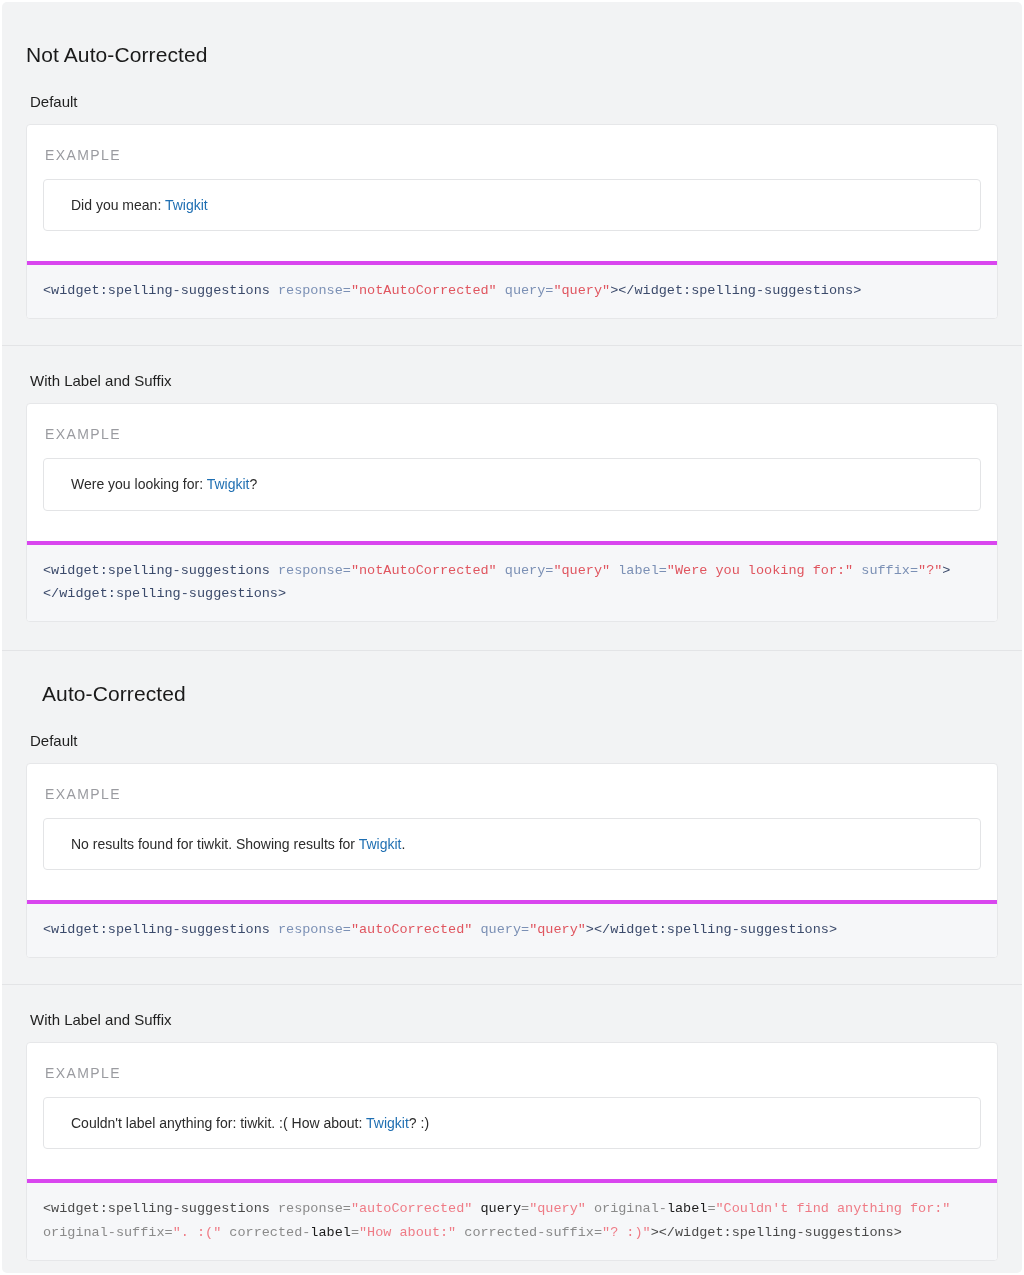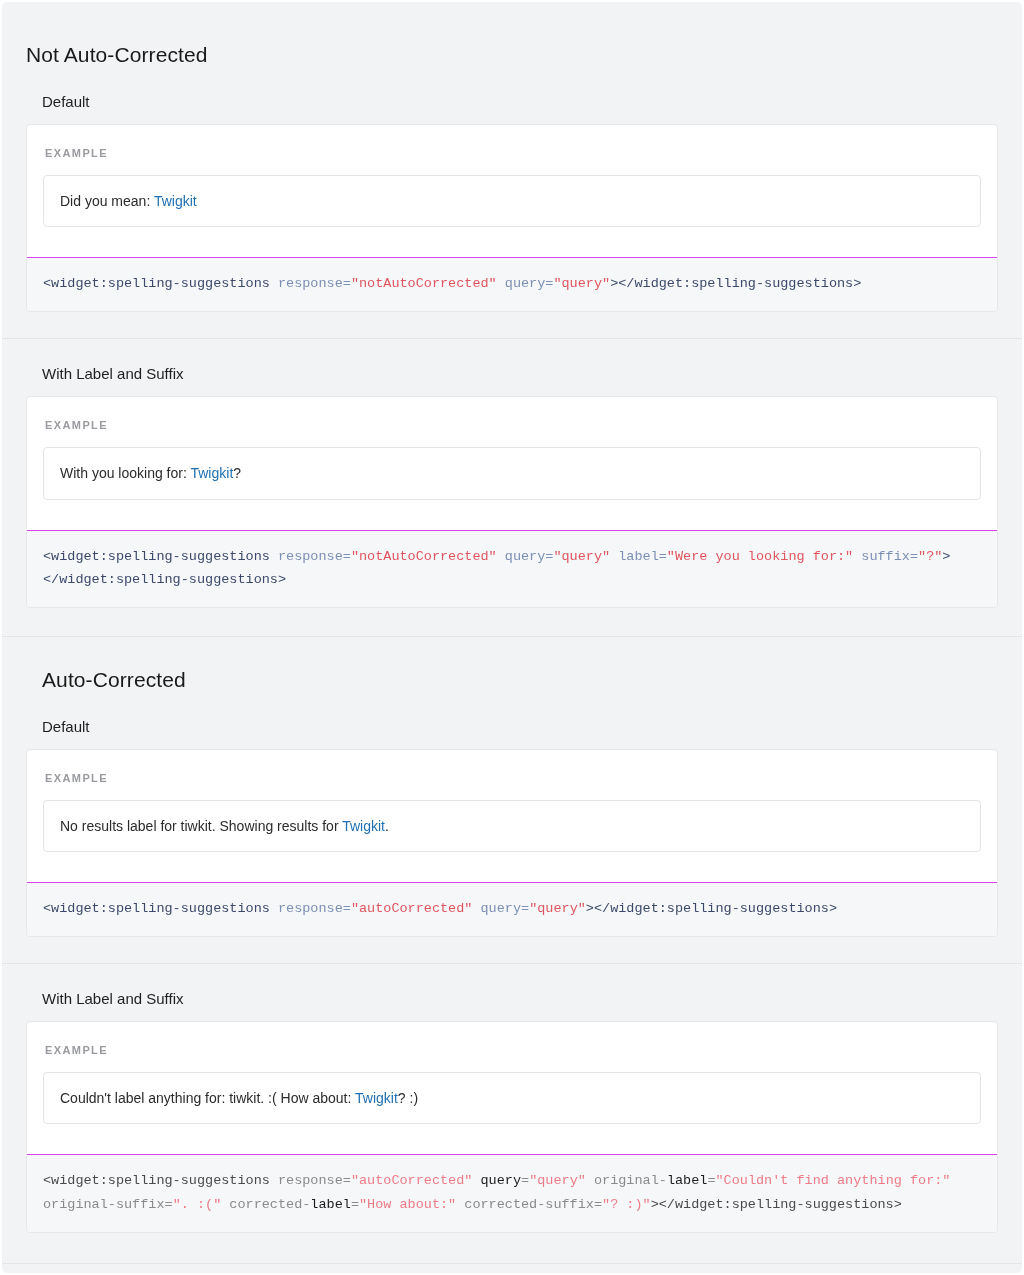--- a/index.html
+++ b/index.html
@@ -38,21 +38,21 @@
     line-height: 1.2;
   }
   .section + .section .section-title {
     margin-top: 0;
     margin-left: 16px;
   }
   .sub-title {
     font-size: 15px;
     font-weight: 400;
     color: #1f1f1f;
-    margin: 0 0 12px 16px;
+    margin: 0 0 12px 4px;
     line-height: 1.25;
   }
 
   .divider {
     height: 1px;
     background: #e3e4e6;
     margin: 26px -24px 26px -24px;
   }
   .divider.section-gap {
     margin: 28px -24px 30px -24px;
@@ -65,45 +65,45 @@
   .example-card {
     background: #ffffff;
     border: 1px solid #e6e7e9;
     border-radius: 4px;
     overflow: hidden;
   }
   .example-body {
     padding: 22px 16px 30px 16px;
   }
   .example-label {
-    font-size: 11px;
-    font-weight: 700;
+    font-size: 14px;
+    font-weight: 400;
     letter-spacing: 1.4px;
     color: #9a9ba0;
     margin: 0 0 16px 2px;
     text-transform: uppercase;
   }
   .preview-box {
     border: 1px solid #e3e4e6;
     border-radius: 4px;
-    padding: 15px 16px;
+    padding: 15px 27px;
     font-size: 14px;
     color: #2b2b2b;
     line-height: 1.45;
     background: #fff;
   }
   .preview-box a.term {
     color: #1f6fb2;
     text-decoration: none;
   }
 
   
   .code-block {
     background: #f6f7f9;
-    border-top: 1px solid #d946ef;
+    border-top: 4px solid #d946ef;
     padding: 14px 16px 16px 16px;
     font-family: "Liberation Mono", monospace;
     font-size: 13.5px;
     line-height: 1.72;
     white-space: pre-wrap;
     word-break: break-word;
     color: #3b4a6b;
   }
   .code-block .tag   { color: #3b4a6b; }
   .code-block .attr  { color: #7b90b5; }
@@ -130,33 +130,33 @@
               <div class="example-label">EXAMPLE</div>
               <div class="preview-box"><span>Did you mean: </span><a class="term" href="#">Twigkit</a><span></span></div>
             </div>
             <div class="code-block"><span class="tag">&lt;widget:spelling-suggestions </span><span class="attr">response=</span><span class="val">"notAutoCorrected"</span><span class="tag"> </span><span class="attr">query=</span><span class="val">"query"</span><span class="tag">&gt;&lt;/widget:spelling-suggestions&gt;</span></div>
           </div>
           <div class="divider"></div>
           <h3 class="sub-title">With Label and Suffix</h3>
           <div class="example-card">
             <div class="example-body">
               <div class="example-label">EXAMPLE</div>
-              <div class="preview-box"><span>With you looking for: </span><a class="term" href="#">Twigkit</a><span>?</span></div>
+              <div class="preview-box"><span>Were you looking for: </span><a class="term" href="#">Twigkit</a><span>?</span></div>
             </div>
             <div class="code-block"><span class="tag">&lt;widget:spelling-suggestions </span><span class="attr">response=</span><span class="val">"notAutoCorrected"</span><span class="tag"> </span><span class="attr">query=</span><span class="val">"query"</span><span class="tag"> </span><span class="attr">label=</span><span class="val">"Were you looking for:"</span><span class="tag"> </span><span class="attr">suffix=</span><span class="val">"?"</span><span class="tag">&gt;&lt;/widget:spelling-suggestions&gt;</span></div>
           </div>
         </div>
         <div class="section">
           <div class="divider section-gap"></div>
           <h2 class="section-title">Auto-Corrected</h2>
           <h3 class="sub-title">Default</h3>
           <div class="example-card">
             <div class="example-body">
               <div class="example-label">EXAMPLE</div>
-              <div class="preview-box"><span>No results label for tiwkit. Showing results for </span><a class="term" href="#">Twigkit</a><span>.</span></div>
+              <div class="preview-box"><span>No results found for tiwkit. Showing results for </span><a class="term" href="#">Twigkit</a><span>.</span></div>
             </div>
             <div class="code-block"><span class="tag">&lt;widget:spelling-suggestions </span><span class="attr">response=</span><span class="val">"autoCorrected"</span><span class="tag"> </span><span class="attr">query=</span><span class="val">"query"</span><span class="tag">&gt;&lt;/widget:spelling-suggestions&gt;</span></div>
           </div>
           <div class="divider"></div>
           <h3 class="sub-title">With Label and Suffix</h3>
           <div class="example-card">
             <div class="example-body">
               <div class="example-label">EXAMPLE</div>
               <div class="preview-box"><span>Couldn't label anything for: tiwkit. :( How about: </span><a class="term" href="#">Twigkit</a><span>? :)</span></div>
             </div>

